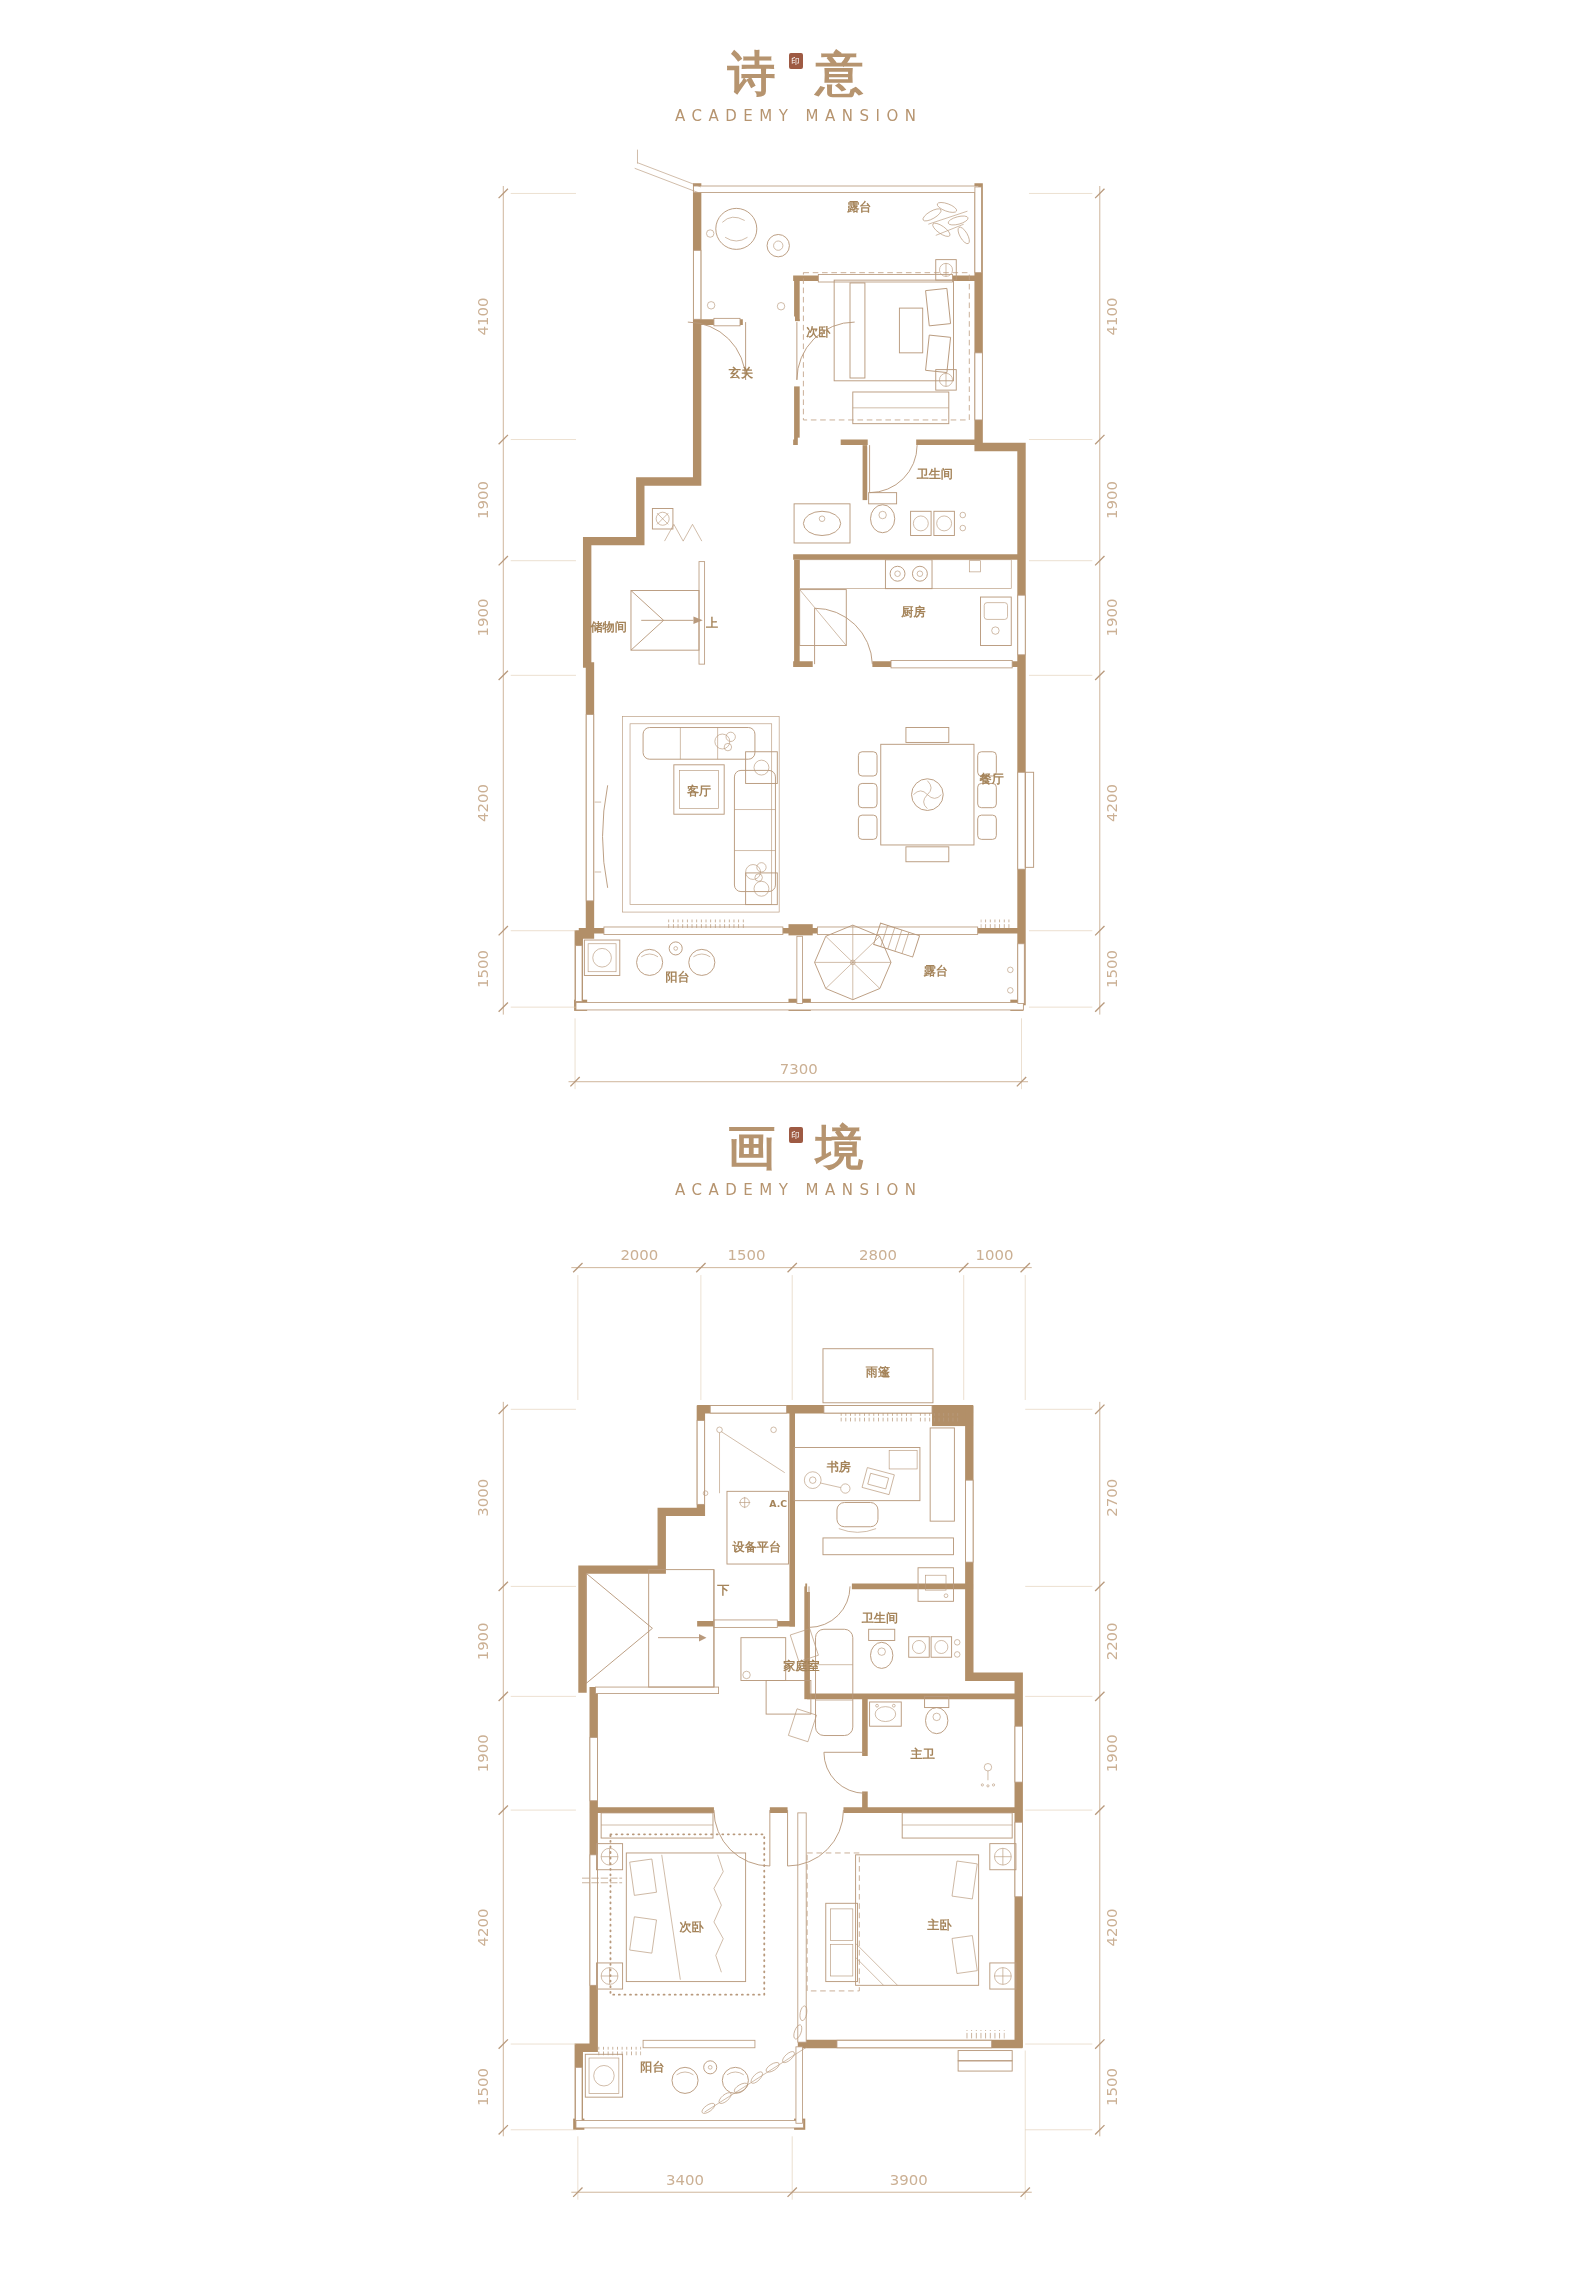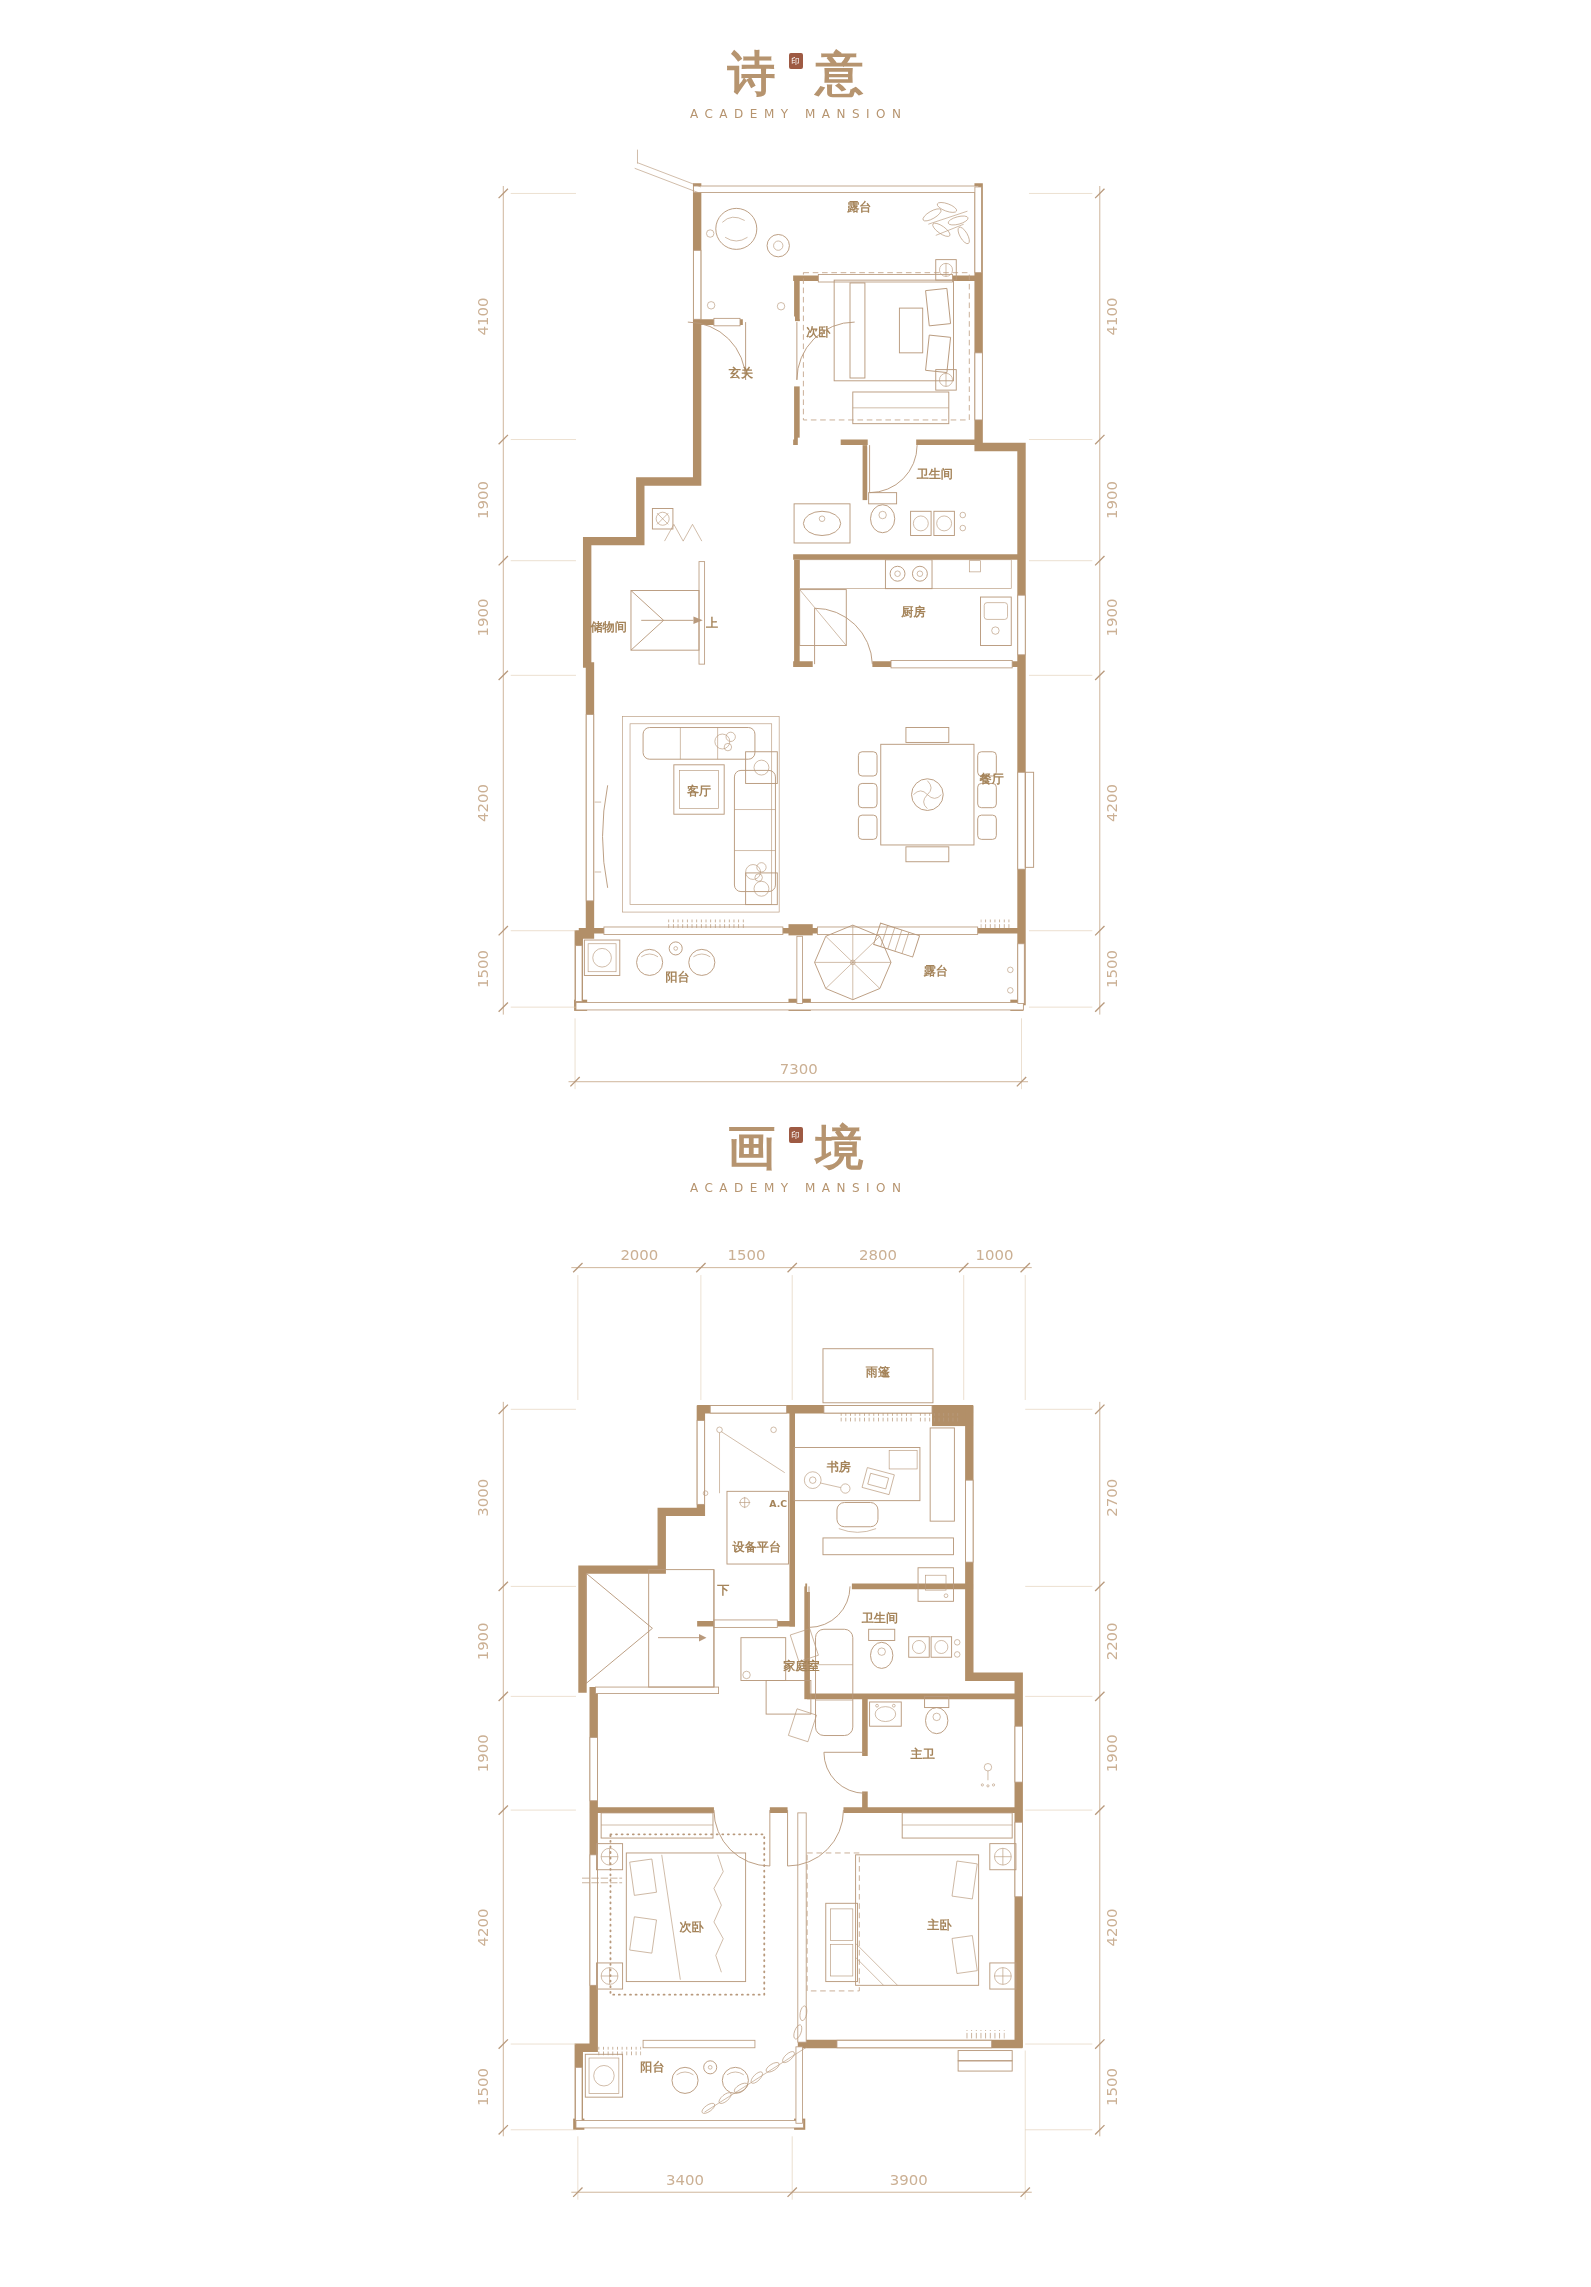--- a/index.html
+++ b/index.html
@@ -3,21 +3,21 @@
 <meta charset="utf-8">
 <style>
   html,body{margin:0;padding:0;background:#fff;}
   .page{position:relative;width:1591px;height:2288px;background:#fff;overflow:hidden;
         font-family:"DejaVu Sans",sans-serif;}
   .titleblock{position:absolute;left:0;width:100%;text-align:center;color:#b6946f;}
   .titlerow{display:flex;align-items:flex-start;justify-content:center;gap:13px;}
   .tchar{font-family:"DejaVu Serif",serif;font-weight:bold;font-size:48px;line-height:52px;color:#b6946f;}
   .seal{display:inline-block;width:14px;height:16px;background:#9e5a43;color:#fff;font-size:8.4px;
         line-height:16px;text-align:center;border-radius:1.9px;margin-top:5.6px;}
-  .subtitle{font-size:12px;letter-spacing:6.5px;color:#b6946f;margin-top:7.5px;padding-left:6.5px;}
+  .subtitle{font-size:15px;letter-spacing:6.5px;color:#b6946f;margin-top:7.5px;padding-left:6.5px;}
   svg{position:absolute;}
   #svg-plan1{left:466px;top:140px;}
   #svg-plan2{left:466px;top:1221px;}
   .w9{stroke:#b28f68;stroke-width:9;fill:none;}
   .w6{stroke:#b28f68;stroke-width:6;fill:none;}
   .w5{stroke:#b28f68;stroke-width:5;fill:none;}
   .fw{fill:#b28f68;stroke:none;}
   .ln{fill:none;stroke:#b8997c;stroke-width:1;}
   .tn{fill:none;stroke:#b8997c;stroke-width:0.7;}
   .win{fill:#ffffff;stroke:#b8997c;stroke-width:0.9;}

